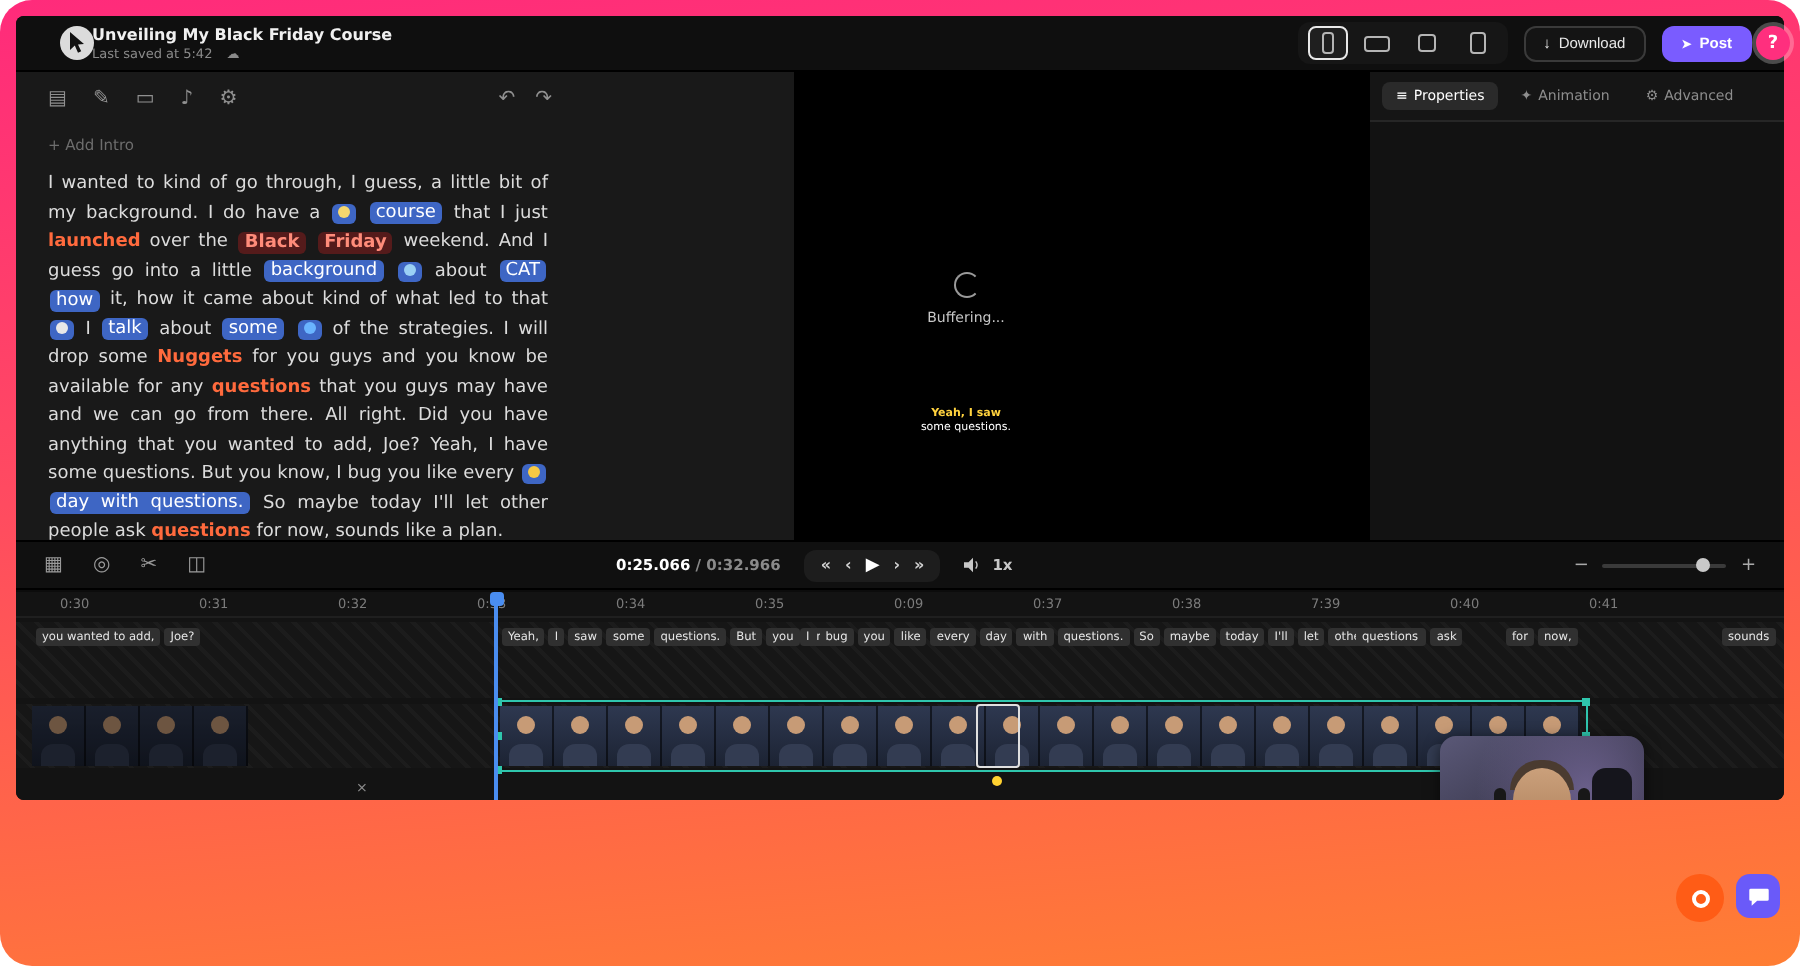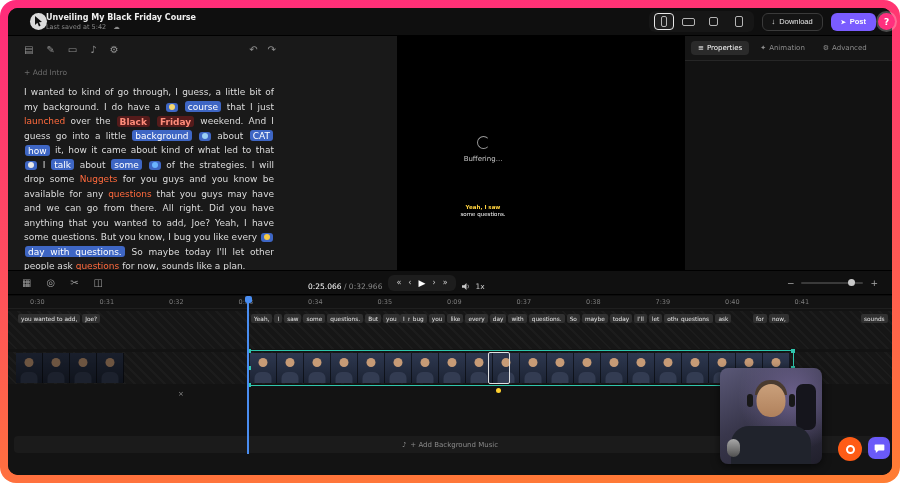--- a/index.html
+++ b/index.html
@@ -1,19 +1,19 @@
 <!DOCTYPE html>
 <html><head>
 <meta charset="utf-8">
 <style>
   html,body{margin:0;padding:0;background:#fff;font-family:"DejaVu Sans","Liberation Sans",sans-serif;}
   *{box-sizing:border-box;}
   .frame{position:relative;width:900px;height:483px;border-radius:16px;overflow:hidden;
     background:linear-gradient(175deg,#ff2b7b 0%,#ff4b60 45%,#ff7e33 100%);}
-  .inner{position:absolute;left:8px;top:8px;width:884px;height:467px;border-radius:10px;background:#0c0c0c;overflow:hidden;}
+  .inner{position:absolute;left:8px;top:8px;width:884px;height:392px;border-radius:4px;background:#0c0c0c;overflow:hidden;}
 
   
   .topbar{position:absolute;left:0;top:0;right:0;height:28px;background:#0f0f0f;border-bottom:1px solid #000;display:flex;align-items:center;}
   .tb-left{display:flex;flex-direction:column;justify-content:center;padding-left:38px;gap:1px;}
   .title{font-size:8px;color:#f0f0f0;font-weight:700;}
   .saved{font-size:6.5px;color:#8a8a8a;display:flex;gap:7px;align-items:center;}
   .tb-right{margin-left:auto;display:flex;align-items:center;gap:8px;padding-right:16px;}
   .aspect-group{display:flex;align-items:center;gap:5px;background:#161616;border-radius:6px;padding:2px 5px;}
   .aspect-btn{width:20px;height:17px;display:flex;align-items:center;justify-content:center;border-radius:4px;}
   .aspect-btn.active{border:1px solid #e8e8e8;background:#1f1f1f;}
@@ -28,21 +28,21 @@
 
   
   .main{position:absolute;left:0;top:28px;right:0;height:234px;display:flex;}
   .panel-transcript{width:390px;background:#191919;border-right:1px solid #000;position:relative;padding:8px 14px 0 16px;}
   .t-toolbar{display:flex;align-items:center;gap:13px;width:252px;color:#909090;font-size:10px;}
   .t-toolbar .sp{margin-left:auto;display:flex;gap:10px;}
   .t-toolbar span{cursor:default;}
   .add-intro{margin-top:13px;font-size:7.5px;color:#6d6d6d;}
   .t-text{margin-top:8px;width:250px;font-size:9px;line-height:14.5px;color:#dcdcdc;text-align:justify;}
   .add-outro{margin-top:10px;font-size:7.5px;color:#6d6d6d;}
-  .tk-o{color:#ff6a3d;font-weight:400;}
+  .tk-o{color:#ff6a3d;font-weight:700;}
   .tk-b{background:#3e66c4;color:#fff;border-radius:3px;padding:0.5px 3px;margin:0 1px;white-space:nowrap;}
   .tk-r{background:#551b1b;color:#ff8c7a;border-radius:3px;padding:0.5px 3px;margin:0 1px;font-weight:700;white-space:nowrap;}
   .tk-e{background:#3e66c4;border-radius:3px;padding:1px 3px;margin:0 1px;display:inline-block;line-height:7px;}
   .edot{display:inline-block;width:6px;height:6px;border-radius:50%;background:#f0b429;}
 
   .video-area{flex:1;background:#000;position:relative;}
   .buffer{position:absolute;left:50px;top:100px;width:70px;text-align:center;color:#c7c7c7;}
   .spinner{width:13px;height:13px;border:1.5px solid #9a9a9a;border-right-color:transparent;border-radius:50%;margin:0 auto 6px;}
   .buffer-label{font-size:7px;}
   .mini-cap{position:absolute;left:52px;top:168px;width:66px;text-align:center;line-height:7px;}
@@ -57,21 +57,21 @@
   .back-emoji{display:flex;flex-direction:column;align-items:flex-start;gap:2px;}
   .back-arrow{position:relative;width:40px;height:24px;}
   .back-arrow::before{content:"";position:absolute;right:0;top:7px;width:24px;height:10px;background:#9a9a9a;border-radius:2px;}
   .back-arrow::after{content:"";position:absolute;left:0;top:0;border-top:12px solid transparent;border-bottom:12px solid transparent;border-right:16px solid #9a9a9a;}
   .back-label{font-size:8.5px;font-weight:700;color:#9a9a9a;letter-spacing:1px;}
   .btn-emoji{height:16px;padding:0 9px;border:1px solid #cfcfcf;border-radius:7px;background:#101010;color:#f0f0f0;font-size:7px;display:flex;align-items:center;margin-top:4px;}
 
   
   .playbar{position:absolute;left:0;top:262px;right:0;height:25px;background:#101010;border-top:1px solid #000;border-bottom:1px solid #000;display:flex;align-items:center;padding:0 14px;}
   .pb-left{display:flex;gap:15px;color:#9a9a9a;font-size:10px;}
-  .pb-center{position:absolute;left:300px;display:flex;align-items:flex-end;gap:6px;}
+  .pb-center{position:absolute;left:300px;display:flex;align-items:center;gap:12px;font-weight:bold;}
   .time{font-size:7.5px;color:#fff;}
   .time .sep,.time .dur{color:#8a8a8a;}
   .ctrl-pill{display:flex;align-items:center;gap:7px;background:#1d1d1d;border-radius:6px;padding:3px 8px;color:#d0d0d0;font-size:8px;}
   .ctrl-pill .play{color:#fff;font-size:9px;}
   .vol{display:flex;align-items:center;gap:5px;color:#c7c7c7;font-size:7.5px;}
   .pb-right{margin-left:auto;display:flex;align-items:center;gap:7px;color:#aaa;font-size:9px;}
   .zoom-track{position:relative;width:62px;height:2px;background:#3a3a3a;border-radius:1px;}
   .zoom-knob{position:absolute;right:8px;top:-2.5px;width:7px;height:7px;border-radius:50%;background:#c9c9c9;}
 
   

